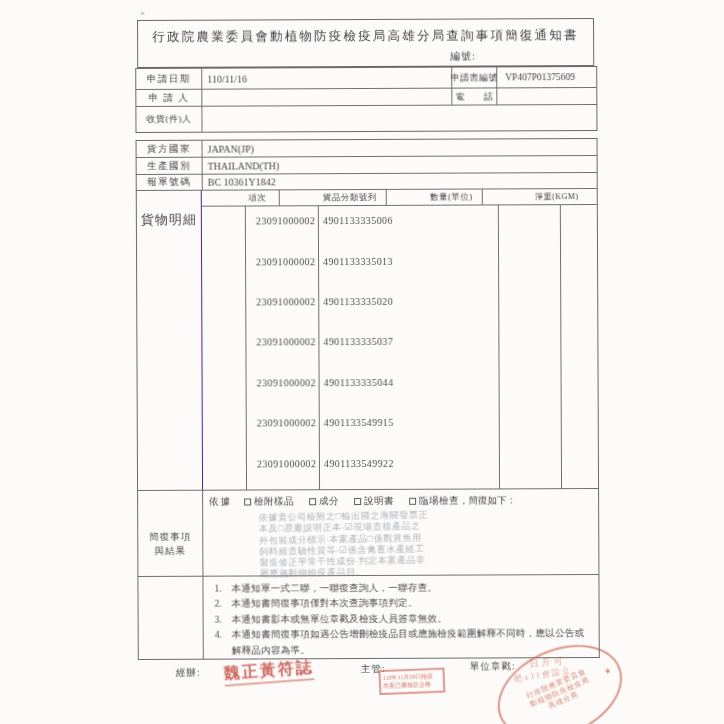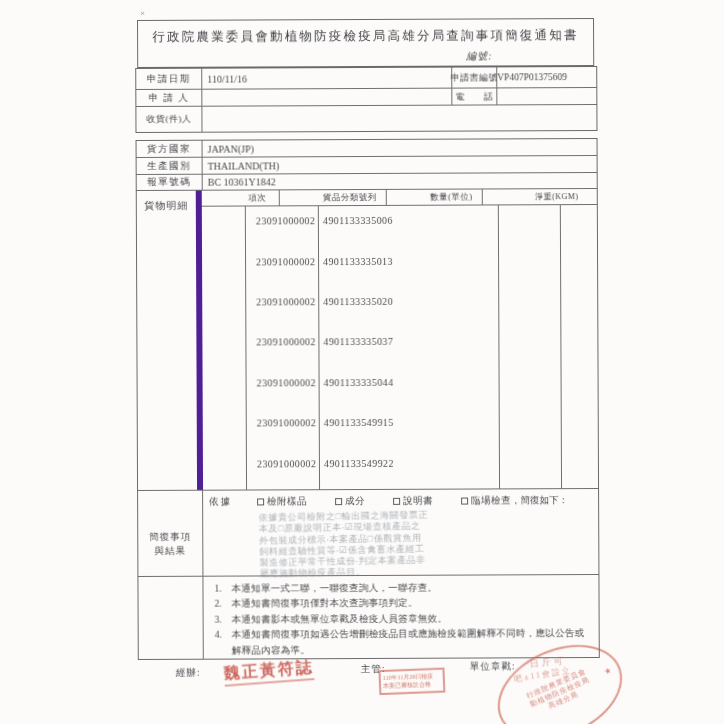--- a/index.html
+++ b/index.html
@@ -13,53 +13,53 @@
   .artifact-x { position:absolute; left:140px; top:8px; font-size:9px; color:#8f8f8f; }
   .form {
     position:absolute; left:135px; top:20px; width:462px; height:704px;
     transform:rotate(-0.25deg); transform-origin:top left;
     filter: blur(0.22px) contrast(0.97);
     font-size:10px;
   }
   
   .title-box { position:absolute; left:2px; top:0; width:457px; height:48px; border:1px solid #696969; }
   .title { text-align:center; padding-top:8px; font-size:12.5px; letter-spacing:2.2px; color:#3e3f44; white-space:nowrap; }
-  .serial { position:absolute; left:328px; top:30px; font-size:10px; letter-spacing:1px;font-style:italic; }
+  .serial { position:absolute; left:312px; top:30px; font-size:10px; letter-spacing:1px; }
   
   .block2 { position:absolute; left:0; top:48px; width:462px; height:65px; border:1px solid #696969; display:flex; flex-direction:column; }
   .row { display:flex; border-bottom:1px solid #6f6f6f; }
   .row:last-child { border-bottom:none; flex:1; }
   .h20{height:21px}.h17{height:17px}
   .lblc { width:65px; display:flex; align-items:center; justify-content:center; font-size:9.5px; letter-spacing:1.5px; white-space:nowrap; }
   .valc { flex:1; border-left:1px solid #6f6f6f; display:flex; align-items:center; padding:0 5px; font-size:10px; }
   .lblc2 { width:45px; border-left:1px solid #6f6f6f; display:flex; align-items:center; justify-content:center; font-size:9px; letter-spacing:0.5px; white-space:nowrap; }
-  .valc2 { width:100px; border-left:1px solid #6f6f6f; display:flex; align-items:center; padding:0 0; font-size:9.5px; }
+  .valc2 { width:100px; border-left:1px solid #6f6f6f; display:flex; align-items:center; padding:0 8px; font-size:9.5px; }
   
   .block3 { position:absolute; left:0; top:120px; width:462px; height:520px; border:1px solid #696969; display:flex; flex-direction:column; }
   .inforow { display:flex; border-bottom:1px solid #6f6f6f; height:18px; }
   .inforow.last { height:17px; }
   .goods { display:flex; border-bottom:1px solid #6f6f6f; height:300px; }
-  .goods-label { width:65px; border-right:6px solid #4c1d95; text-align:center; padding-top:8px; font-size:10px; letter-spacing:1px; }
+  .goods-label { width:65px; border-right:1px solid #4c1d95; text-align:center; padding-top:20px; font-size:13px; letter-spacing:1px; }
   .goods-main { flex:1; display:flex; flex-direction:column; }
   .ghead { display:flex; border-bottom:1px solid #6f6f6f; height:16px; font-size:8.5px; }
   .ghead > div { display:flex; align-items:center; justify-content:center; border-right:1px solid #6f6f6f; letter-spacing:0.5px; white-space:nowrap;margin-left:34px; }
   .ghead > div:last-child { border-right:none; }
   .c-item{width:44px}.c-code{width:73px}.c-name{width:180px}.c-qty{width:62px}.c-net{flex:1; font-size:8px; letter-spacing:0;}
   .grow { display:flex; height:40.4px; font-size:10px; letter-spacing:0.4px; color:#4a4b50; }
   .grow > div { border-right:1px solid #6f6f6f; padding-top:9px; }
   .grow > div:last-child { border-right:none; }
   .grow .c-code { padding-left:10px; }
   .grow .c-name { padding-left:4px; }
   
   .reply { display:flex; border-bottom:1px solid #6f6f6f; height:91px; }
   .reply-label { width:65px; border-right:1px solid #6f6f6f; display:flex; flex-direction:column; align-items:center; justify-content:center; padding-top:22px; font-size:9.5px; letter-spacing:1px; line-height:14px; }
   .reply-main { flex:1; position:relative; }
   .basis-line { position:absolute; left:6px; top:5px; display:flex; align-items:center; font-size:9.5px; white-space:nowrap; }
   .basis-word { letter-spacing:2px; margin-right:12px; }
-  .cb { display:inline-flex; align-items:center; margin-right:15px; letter-spacing:0.5px;margin-left:13px; }
+  .cb { display:inline-flex; align-items:center; margin-right:15px; letter-spacing:0.5px; }
   .cb .sq { width:7px; height:7px; border:1px solid #5c5c5c; margin-right:3px; display:inline-block; }
   .cb.lastcb { margin-right:0; }
   .stamp-gray { position:absolute; left:56px; top:20px; width:310px; font-size:9px; line-height:11.3px; letter-spacing:0.6px; color:rgba(116,126,140,0.60); transform:rotate(-0.8deg); filter:blur(0.3px); white-space:nowrap; }
   
   .notes { display:flex; flex:1; }
   .notes-label { width:65px; border-right:1px solid #6f6f6f; }
   .notes-main { flex:1; padding:5px 10px 0 11px; font-size:9.5px; line-height:15.4px; color:#44454a; }
   .nitem { display:flex; }
   .nno { width:17px; flex:none; }
   .ntxt { letter-spacing:0.3px; }

